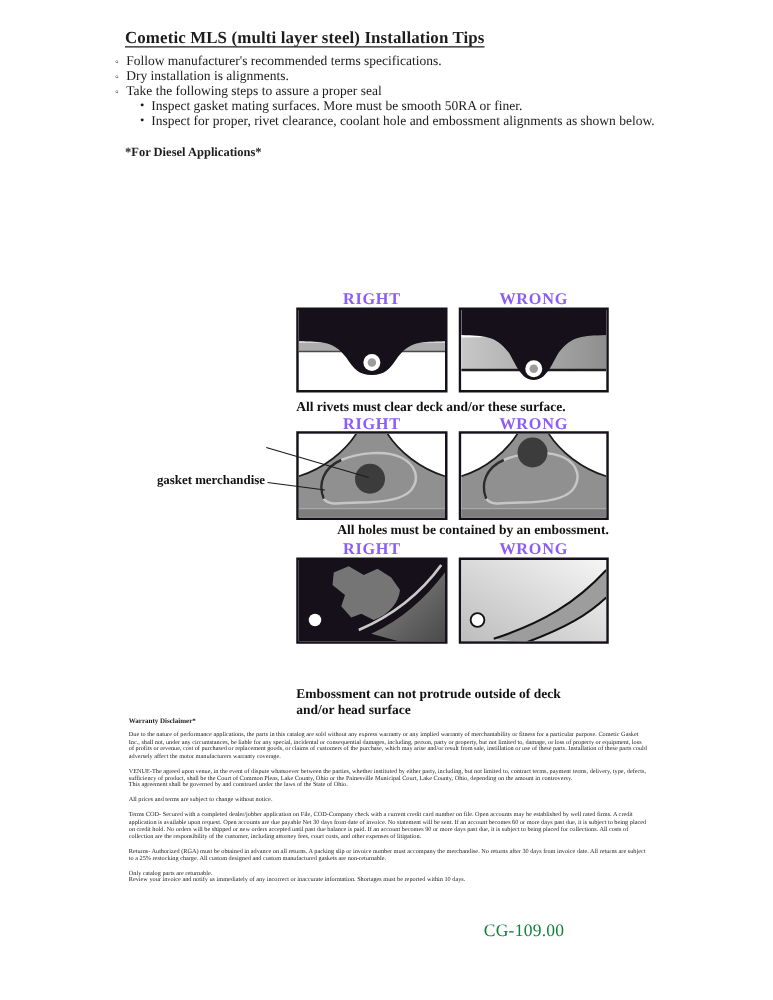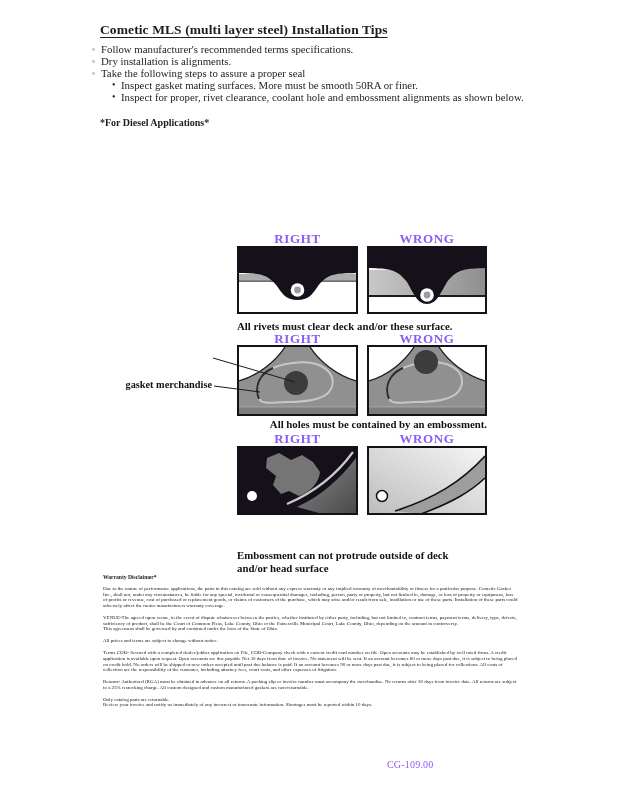--- a/index.html
+++ b/index.html
@@ -17,21 +17,21 @@
   .para{font-size:10.8px;line-height:13.8px;white-space:pre-line;width:440px;}
   .dg-label{font-size:13px;font-weight:600;letter-spacing:.6px;text-align:center;color:#8b5cf6;}
   .panel{border:2px solid #151019;box-sizing:border-box;background:#fff;}
   .panel svg{display:block;width:100%;height:100%;}
   .caption{font-size:10.8px;font-weight:bold;white-space:pre-line;line-height:12.5px;color:#121212;}
   .callout{font-size:10.3px;font-weight:bold;text-align:right;white-space:pre-line;
            line-height:11.5px;color:#121212;}
   .legal{left:103px;top:574px;width:415px;color:#222;}
   .legal h4{margin:0 0 6px 0;font-size:5.6px;}
   .legal p{margin:0 0 6.2px 0;font-size:5px;line-height:5.7px;white-space:pre-line;}
-  .footer{left:387px;top:759px;font-size:10px;color:#8b5cf6;letter-spacing:.2px;}
+  .footer{left:387px;top:738px;font-size:14px;color:#15803d;letter-spacing:.2px;}
   .leader{pointer-events:none;z-index:5;}
 </style>
 </head>
 <body>
 
 <div class="page">
 
   <div class="abs title">Cometic MLS (multi layer steel) Installation Tips</div>
 
   <div class="abs bullets">

